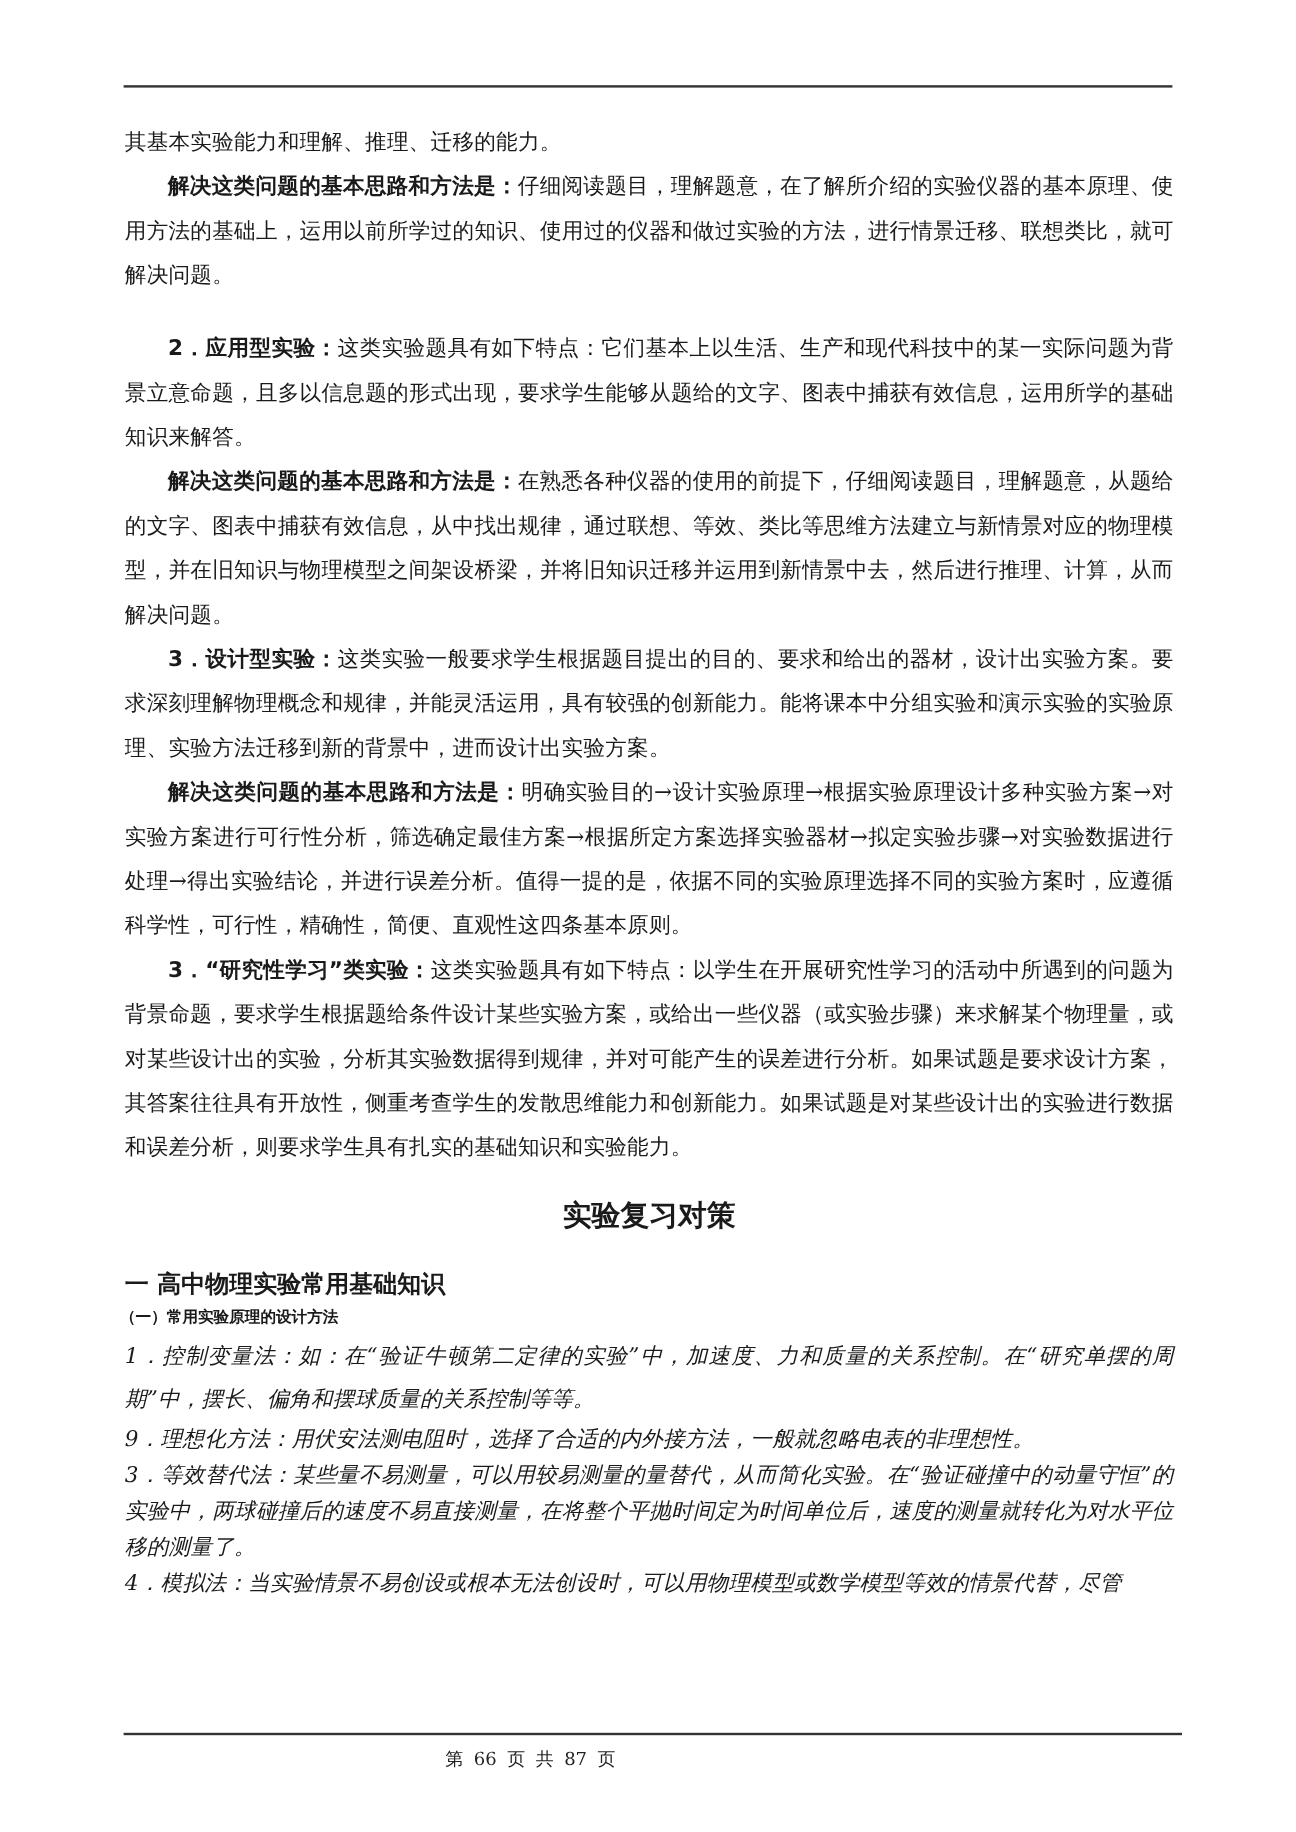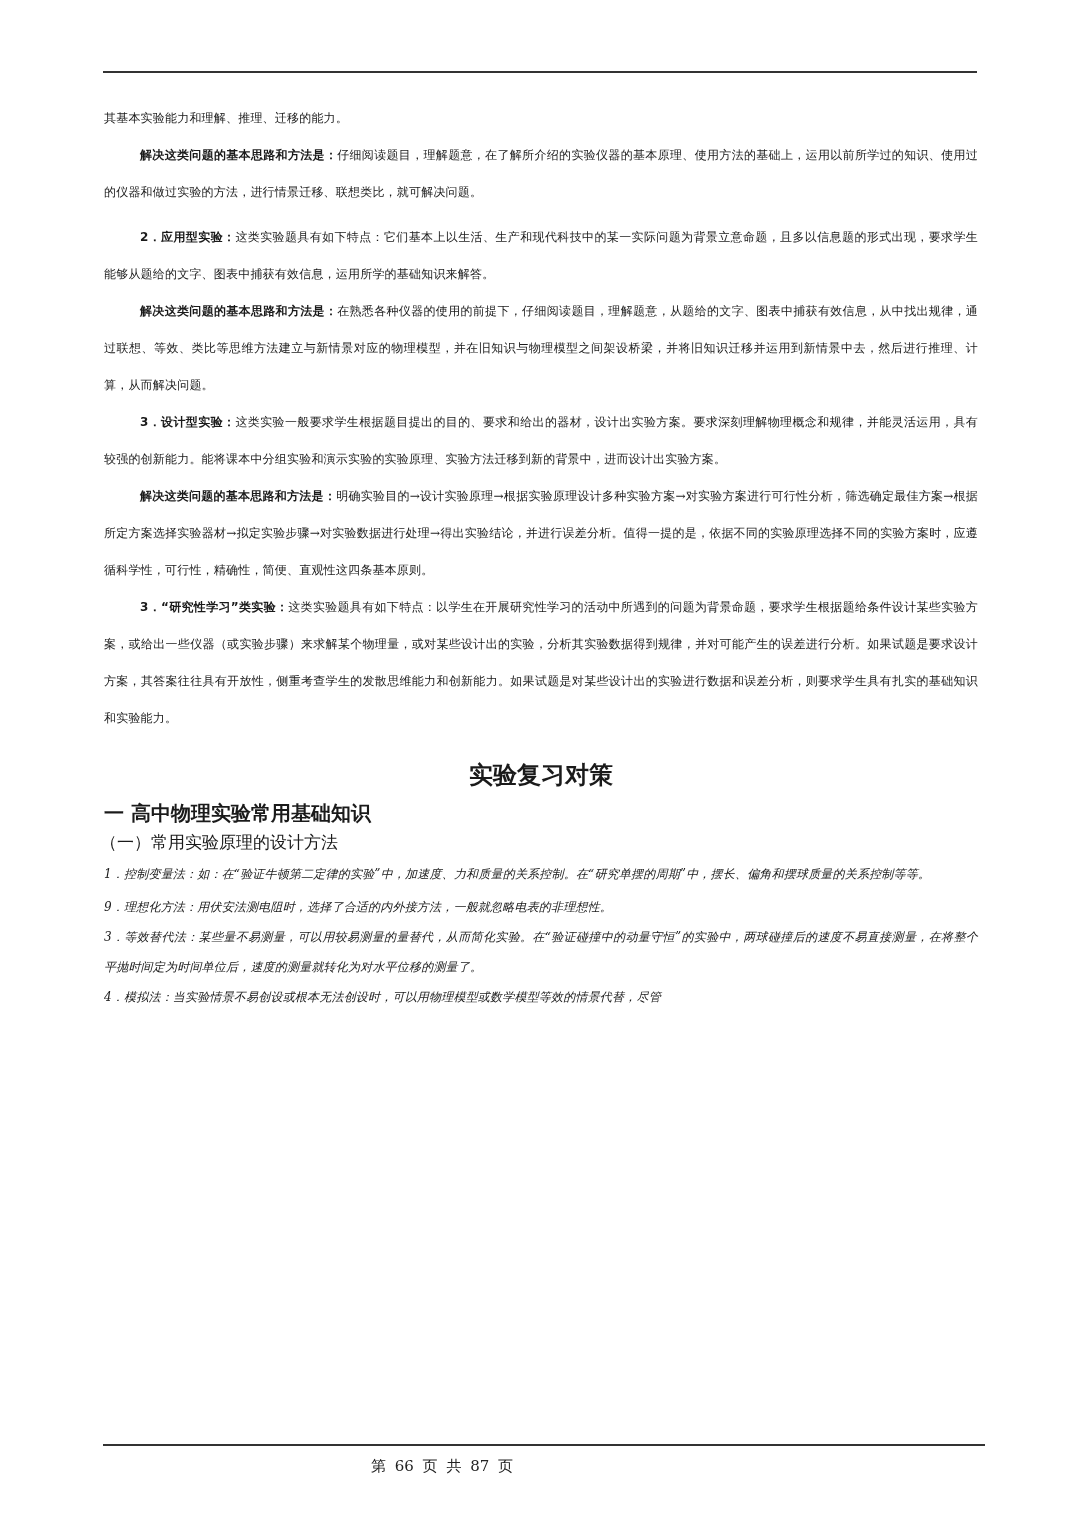--- a/index.html
+++ b/index.html
@@ -2,30 +2,30 @@
 <html><head>
 <meta charset="utf-8">
 <style>
   html, body { margin:0; padding:0; background:#ffffff; }
   body { width:1080px; height:1527px; position:relative; overflow:hidden;
          font-family:"DejaVu Serif","Liberation Serif", serif; color:#1a1a1a; }
   .rule { position:absolute; left:103px; height:0; border-top:2.5px solid #333; }
   .rule.top { top:71px; width:874px; }
   .rule.bottom { top:1444px; width:882px; }
   .content { position:absolute; left:104px; top:100px; width:874px; }
-  p { margin:0; font-size:12px; line-height:37px; text-align:justify; letter-spacing:0.2px; }
+  p { margin:0; font-size:18px; line-height:37px; text-align:justify; letter-spacing:0.2px; }
   p.indent { text-indent:36px; }
-  p.gap { margin-top:8px; }
+  p.gap { margin-top:24px; }
   b { font-family:"DejaVu Sans","Liberation Sans", sans-serif; font-weight:bold; }
   .title { text-align:center; font-family:"DejaVu Sans","Liberation Sans", sans-serif;
            font-weight:bold; font-size:24px; line-height:44px; margin-top:16px; }
   .h1 { font-family:"DejaVu Sans","Liberation Sans", sans-serif; font-weight:bold;
-        font-size:20px; line-height:30px; margin-top:1px; }
-  .h2 { font-family:"DejaVu Sans","Liberation Sans", sans-serif; font-weight:normal;
-        font-size:17px; line-height:28px; margin-left:-4px; }
+        font-size:20px; line-height:30px; margin-top:20px; }
+  .h2 { font-family:"DejaVu Sans","Liberation Sans", sans-serif; font-weight:bold;
+        font-size:13px; line-height:28px; margin-left:-4px; }
   p.item { line-height:36px;font-style:italic; }
   p.item.tight { line-height:30px; }
   .footer { position:absolute; top:1457px; left:0; width:884px; text-align:center;
             font-size:15px; color:#222; word-spacing:4px; }
 </style>
 </head>
 <body>
 
 <div class="rule top"></div>
 

